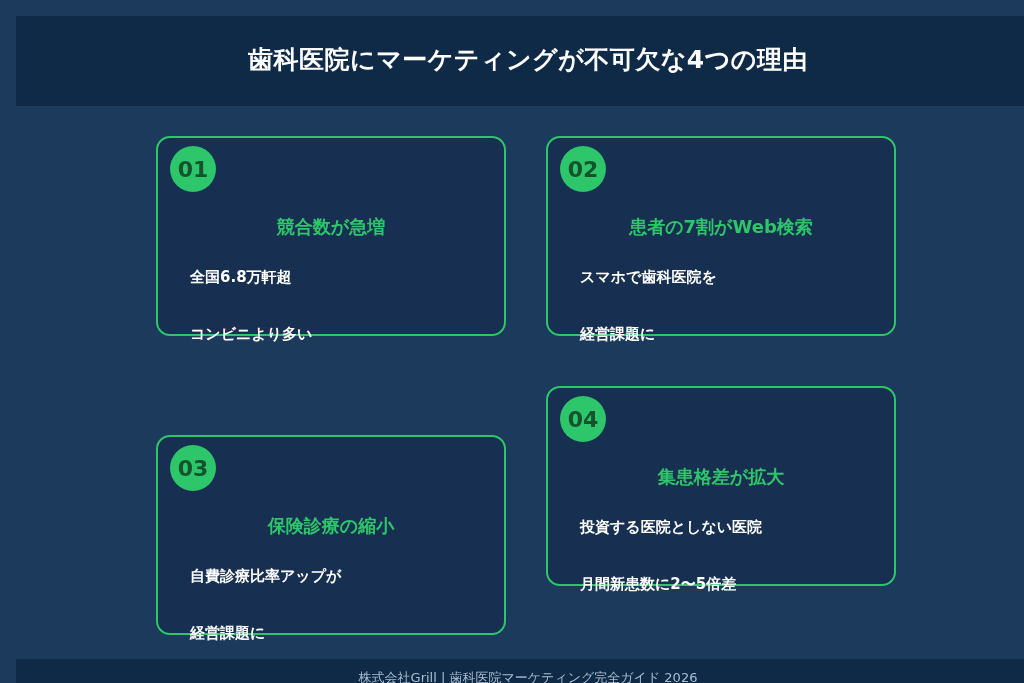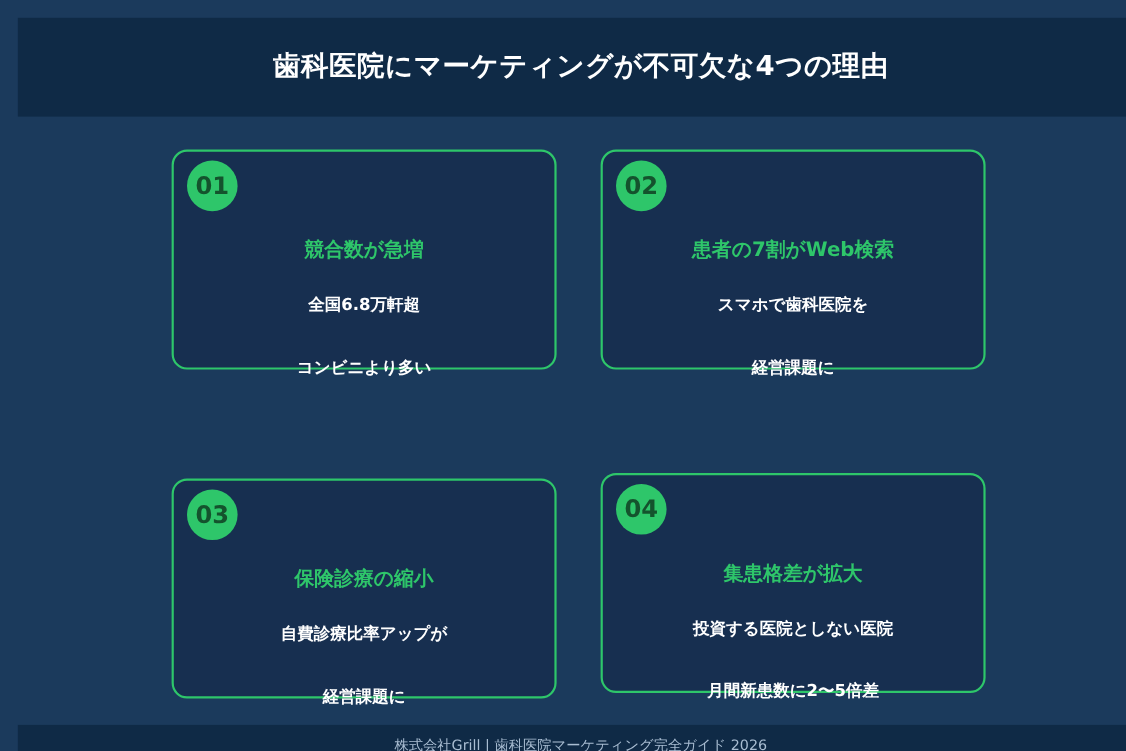--- a/index.html
+++ b/index.html
@@ -30,21 +30,21 @@
       background: #2ec66a;
       display: flex; align-items: center; justify-content: center;
       color: #14532d; font-weight: bold; font-size: 22px;
     }
     .card-heading {
       position: absolute; left: 0; right: 0; top: 61px;
       text-align: center; color: #2ec66a; font-weight: bold; font-size: 18px;
     }
     .card-body {
       position: absolute; left: 0; right: 0; top: 95px;
-      text-align: center; color: #ffffff; font-weight: bold; font-size: 15px;
+      color: #ffffff; font-weight: bold; font-size: 15px;
       line-height: 25px;
     }
     .card-body span { display: block; }
     .footer {
       position: absolute; left: 0; top: 643px; width: 1024px; height: 40px;
       background: #0f2a46;
       display: flex; align-items: center; justify-content: center;
     }
     .footer-text {
       color: #a9bdd2; font-weight: normal; font-size: 13px; margin-top: -2px;
@@ -77,21 +77,21 @@
 
 <div class="card" style="left:140px; top:382px;margin-top:37px;">
   <div class="badge">03</div>
   <div class="card-heading">保険診療の縮小</div>
   <div class="card-body">
     <span>自費診療比率アップが</span>
     <span>経営課題に</span>
   </div>
 </div>
 
-<div class="card" style="left:530px; top:370px;margin-top:44px;">
+<div class="card" style="left:530px; top:370px;">
   <div class="badge">04</div>
   <div class="card-heading">集患格差が拡大</div>
   <div class="card-body">
     <span>投資する医院としない医院</span>
     <span>月間新患数に2〜5倍差</span>
   </div>
 </div>
 
 <div class="footer">
   <div class="footer-text">株式会社Grill | 歯科医院マーケティング完全ガイド 2026</div>

